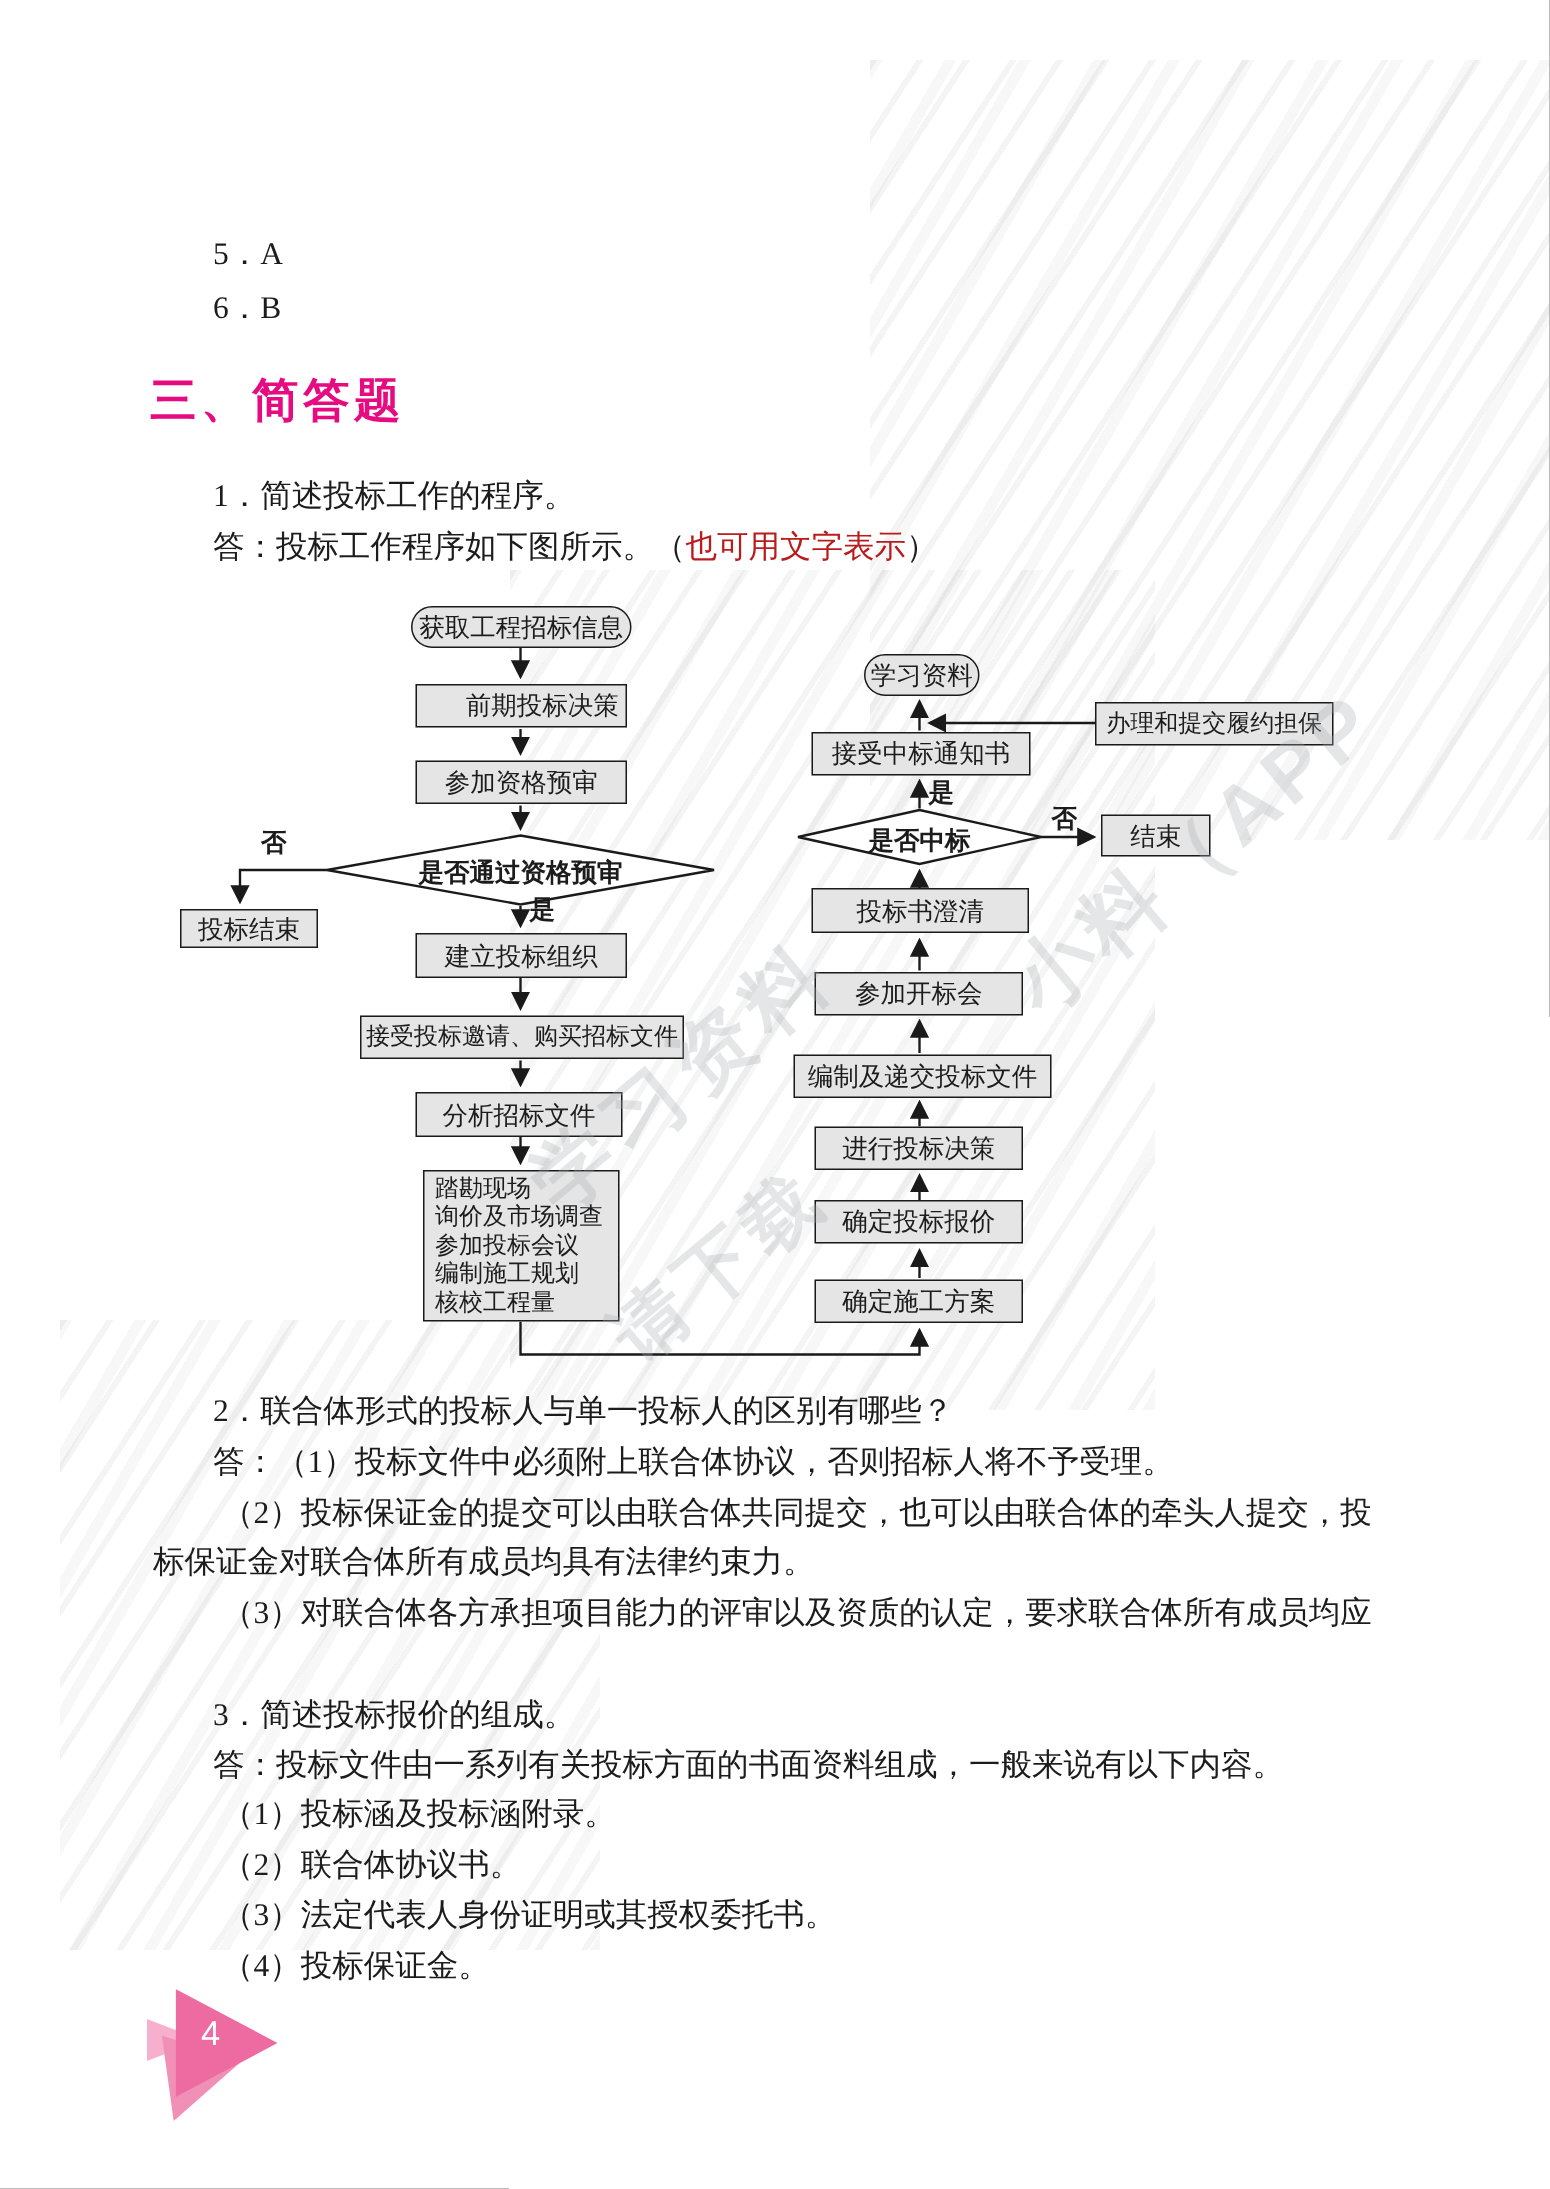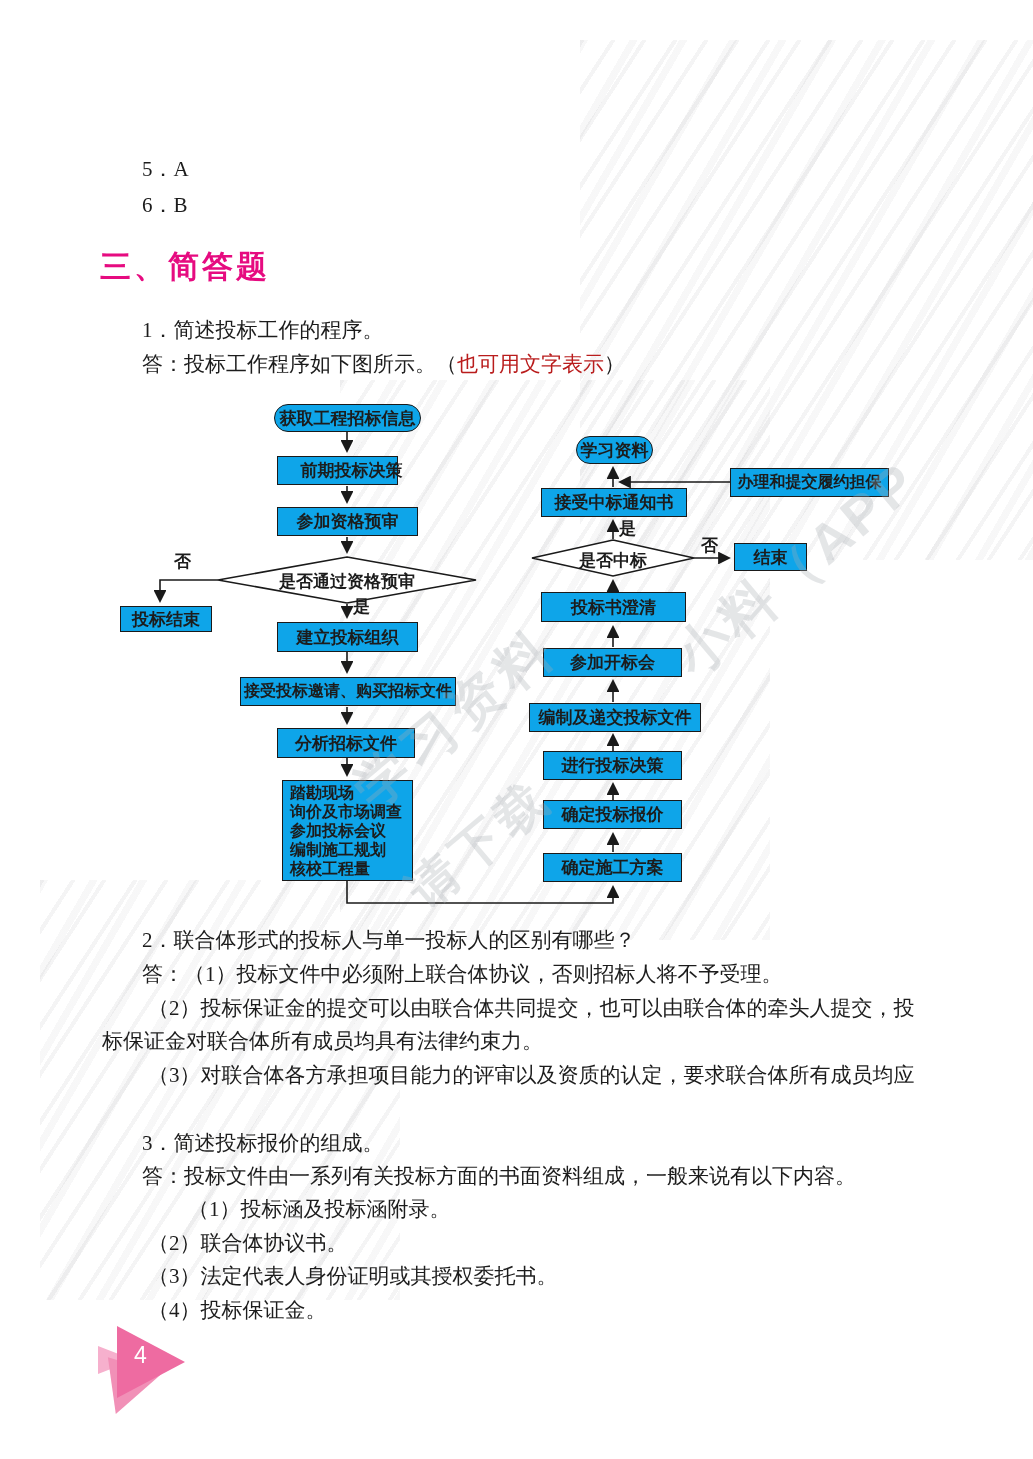--- a/index.html
+++ b/index.html
@@ -13,23 +13,23 @@
   .line{position:absolute;font-size:21px;line-height:26px;white-space:nowrap;}
   .heading{
     position:absolute;font-family:"Liberation Sans","DejaVu Sans",sans-serif;
     font-weight:bold;font-size:31px;letter-spacing:3px;color:#e60b80;white-space:nowrap;
   }
   .link{color:#b91c1c;}
   
   .fsvg{position:absolute;left:0;top:0;z-index:1;}
   .fnode{
     position:absolute;z-index:2;box-sizing:border-box;
-    border:1.6px solid #1a1a1a;background:#0ea5e9;
+    border:1.6px solid #1a1a1a;background:#e5e5e5;
     display:flex;align-items:center;justify-content:center;
-    font-size:17px;font-weight:700;white-space:nowrap;
+    font-size:17px;font-weight:400;white-space:nowrap;
   }
   .fnode.round{border-radius:14px;}
   .fnode.small{font-size:16px;}
   .fnode.multi{flex-direction:column;align-items:flex-start;justify-content:center;
     padding:3px 4px 3px 7px;font-size:16px;line-height:19px;}
   .flabel{position:absolute;z-index:2;font-size:17px;font-weight:600;white-space:nowrap;}
   .flabel.center{text-align:center;}
   
   .wm{
     position:absolute;z-index:5;pointer-events:none;
@@ -95,21 +95,21 @@
       <path d="M613,647 L613,627" marker-end="url(#ah)"></path>
       <path d="M613,592 L613,581" marker-end="url(#ah)"></path>
       <path d="M613,539 L613,521" marker-end="url(#ah)"></path>
       <path d="M694,558 L729,558" marker-end="url(#ah)"></path>
       <path d="M613,487 L613,468" marker-end="url(#ah)"></path>
       <path d="M730,482 L620,482" marker-end="url(#ah)"></path>
     </g>
   </svg>
 
   <div class="fnode round" style="left:274px;top:404px;width:147px;height:28px;">获取工程招标信息</div>
-  <div class="fnode" style="left:277px;top:456px;width:121px;height:29px;padding-left:28px;">前期投标决策</div>
+  <div class="fnode" style="left:277px;top:456px;width:141px;height:29px;padding-left:28px;">前期投标决策</div>
   <div class="fnode" style="left:277px;top:507px;width:141px;height:29px;">参加资格预审</div>
   <div class="flabel center" style="left:247px;top:570px;width:200px;">是否通过资格预审</div>
   <div class="flabel" style="left:174px;top:550px;">否</div>
   <div class="flabel" style="left:353px;top:595px;">是</div>
   <div class="fnode" style="left:120px;top:606px;width:92px;height:26px;">投标结束</div>
   <div class="fnode" style="left:277px;top:622px;width:141px;height:30px;">建立投标组织</div>
   <div class="fnode small" style="left:240px;top:677px;width:216px;height:29px;">接受投标邀请、购买招标文件</div>
   <div class="fnode" style="left:277px;top:728px;width:138px;height:30px;">分析招标文件</div>
   <div class="fnode multi" style="left:282px;top:780px;width:131px;height:101px;">
     <div>踏勘现场</div>
@@ -134,21 +134,21 @@
   <div class="fnode" style="left:543px;top:853px;width:139px;height:29px;">确定施工方案</div>
 
   <div class="line" style="left:142px;top:927px;">2．联合体形式的投标人与单一投标人的区别有哪些？</div>
   <div class="line" style="left:142px;top:961px;">答：（1）投标文件中必须附上联合体协议，否则招标人将不予受理。</div>
   <div class="line" style="left:148px;top:995px;">（2）投标保证金的提交可以由联合体共同提交，也可以由联合体的牵头人提交，投</div>
   <div class="line" style="left:102px;top:1028px;">标保证金对联合体所有成员均具有法律约束力。</div>
   <div class="line" style="left:148px;top:1062px;">（3）对联合体各方承担项目能力的评审以及资质的认定，要求联合体所有成员均应</div>
 
   <div class="line" style="left:142px;top:1130px;">3．简述投标报价的组成。</div>
   <div class="line" style="left:142px;top:1163px;">答：投标文件由一系列有关投标方面的书面资料组成，一般来说有以下内容。</div>
-  <div class="line" style="left:148px;top:1196px;margin-left:40px;">（1）投标涵及投标涵附录。</div>
+  <div class="line" style="left:148px;top:1196px;">（1）投标涵及投标涵附录。</div>
   <div class="line" style="left:148px;top:1230px;">（2）联合体协议书。</div>
   <div class="line" style="left:148px;top:1263px;">（3）法定代表人身份证明或其授权委托书。</div>
   <div class="line" style="left:148px;top:1297px;">（4）投标保证金。</div>
 
   <div class="wm" style="left:332px;top:678px;width:256px;font-size:54px;letter-spacing:7px;transform:rotate(-40deg);">学习资料</div>
   <div class="wm" style="left:392px;top:800px;width:200px;font-size:50px;letter-spacing:6px;transform:rotate(-40deg);">请下载</div>
   <div class="wm" style="left:648px;top:532px;width:300px;font-size:54px;letter-spacing:4px;transform:rotate(-40deg);">小料（APP</div>
 
   <div class="tri light" style="left:98px;top:1346px;width:36px;height:28px;background:#f6b0cd;"></div>
   <div class="tri mid" style="left:96px;top:1356px;width:66px;height:58px;background:#f190b7;"></div>

